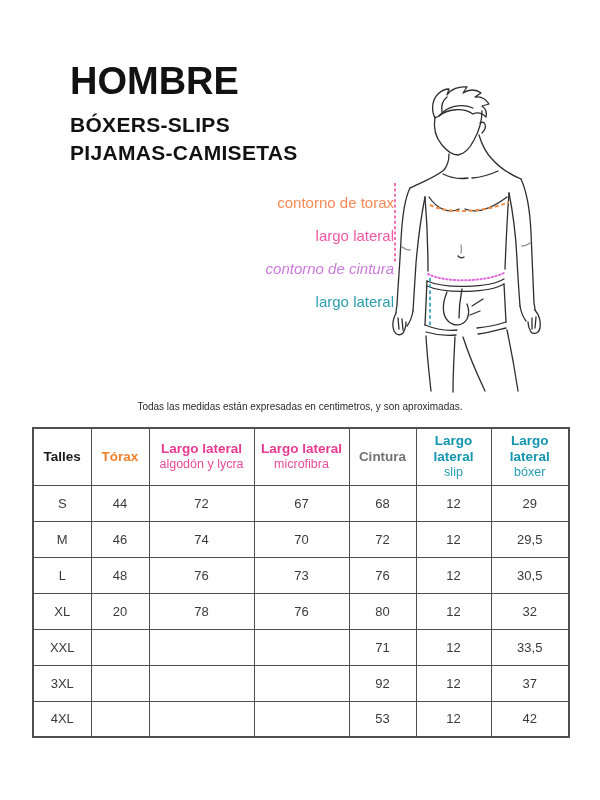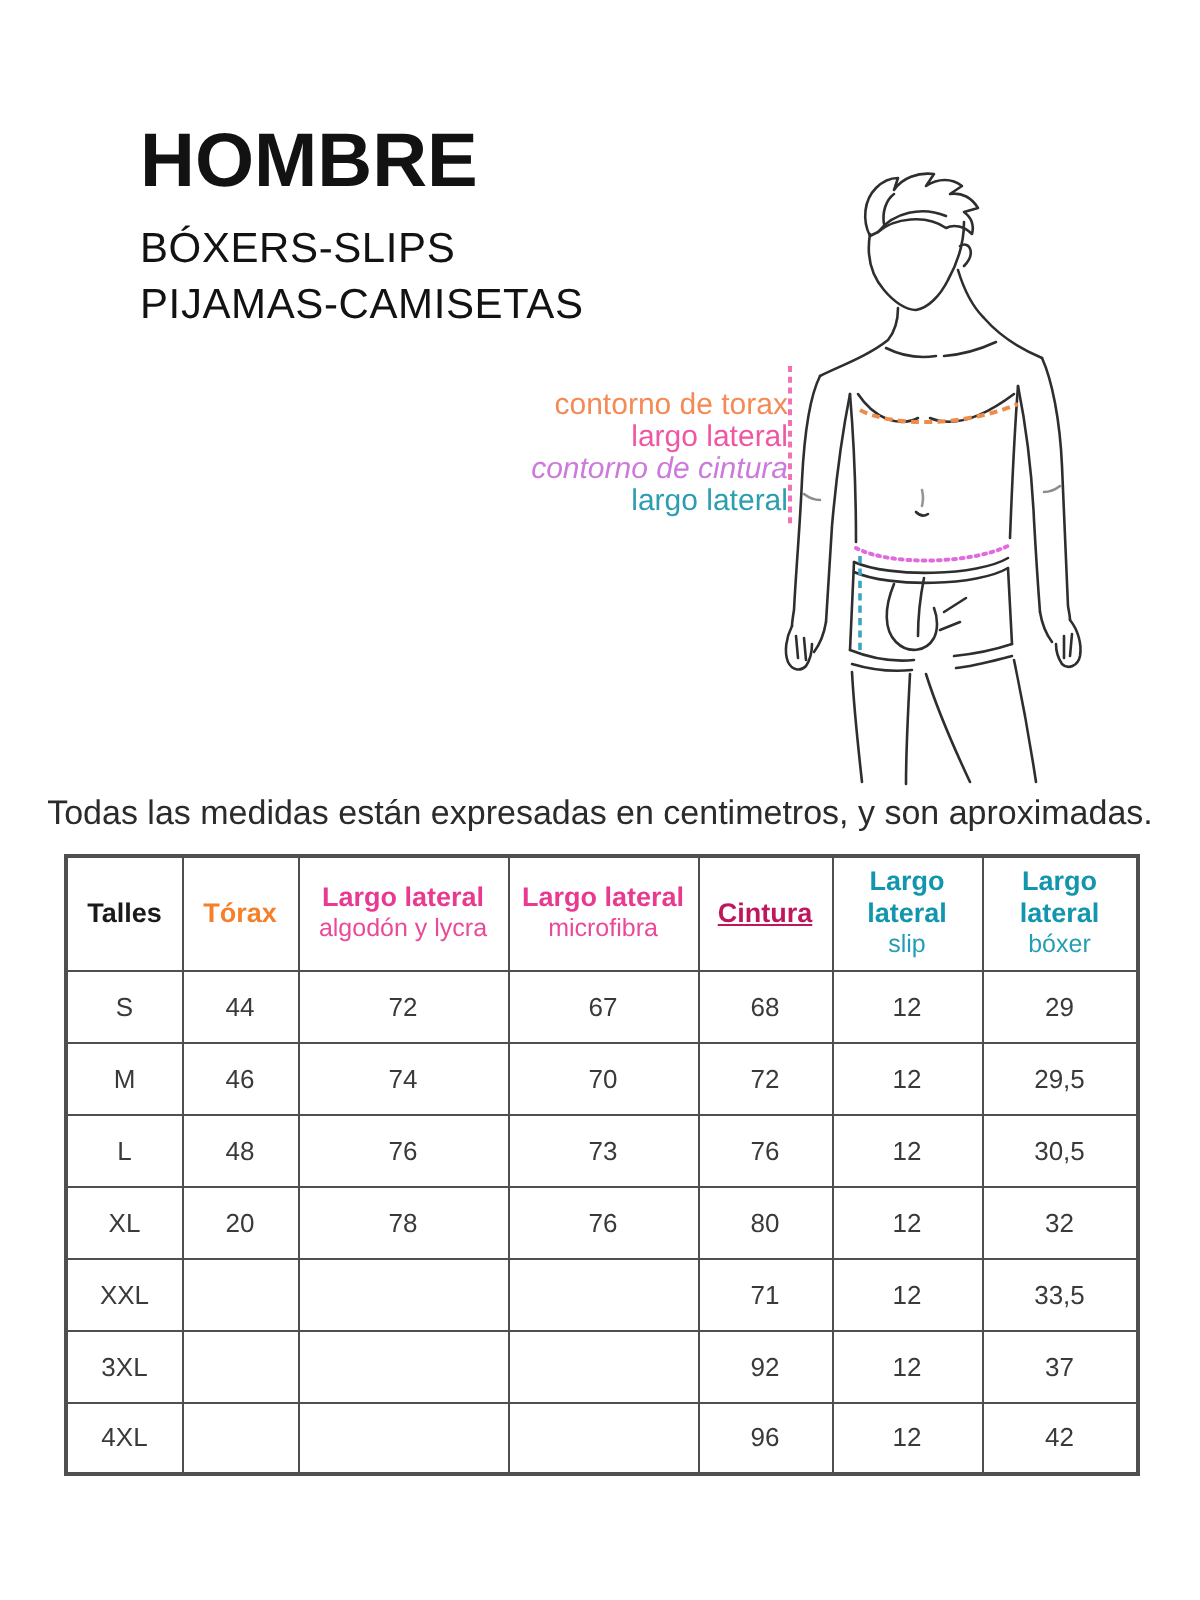--- a/index.html
+++ b/index.html
@@ -7,31 +7,31 @@
     position:relative;width:600px;height:800px;background:#fff;overflow:hidden;
     font-family:"Liberation Sans",sans-serif;
     border-radius:18px;
   }
   h1.title{
     position:absolute;left:70px;top:62px;margin:0;
     font-size:38px;line-height:38px;font-weight:bold;letter-spacing:0;
     color:#121212;
   }
   .subtitles{position:absolute;left:70px;top:111px;}
-  .subtitle{font-size:21px;line-height:28px;font-weight:normal;letter-spacing:.3px;color:#121212;}
+  .subtitle{font-size:21px;line-height:28px;font-weight:bold;letter-spacing:.3px;color:#121212;}
   .fig-labels{
     position:absolute;top:195px;right:206px;
-    display:flex;flex-direction:column;align-items:flex-end;
+    display:flex;flex-direction:column;align-items:flex-end;gap:17px;
     pointer-events:none;
   }
   .fig-label{font-size:15px;line-height:16px;white-space:nowrap;}
   svg.figure{position:absolute;left:385px;top:85px;}
   .note{
     position:absolute;left:0;top:400px;width:600px;text-align:center;
-    font-size:17px;line-height:14px;color:#2b2b2b;
+    font-size:10px;line-height:14px;color:#2b2b2b;
   }
   table.size-table{
     position:absolute;left:32px;top:427px;width:536px;
     border-collapse:collapse;table-layout:fixed;
     border:2px solid #4f4f4f;background:#fff;
   }
   .size-table th,.size-table td{
     border:1.5px solid #4f4f4f;text-align:center;vertical-align:middle;padding:0 2px;
   }
   .size-table thead tr{height:57px;}
@@ -146,21 +146,21 @@
             <div class="h-title">Tórax</div>
           </th>
           <th style="color: rgb(231, 58, 144);">
             <div class="h-title">Largo lateral</div>
             <div class="h-sub">algodón y lycra</div>
           </th>
           <th style="color: rgb(231, 58, 144);">
             <div class="h-title">Largo lateral</div>
             <div class="h-sub">microfibra</div>
           </th>
-          <th style="color: #be185d; text-decoration: underline;">
+          <th style="color: #737373;">
             <div class="h-title">Cintura</div>
           </th>
           <th style="color: rgb(18, 149, 174);">
             <div class="h-title">Largo lateral</div>
             <div class="h-sub">slip</div>
           </th>
           <th style="color: rgb(18, 149, 174);">
             <div class="h-title">Largo lateral</div>
             <div class="h-sub">bóxer</div>
           </th>
@@ -219,20 +219,20 @@
           <td></td>
           <td>92</td>
           <td>12</td>
           <td>37</td>
         </tr>
         <tr>
           <td>4XL</td>
           <td></td>
           <td></td>
           <td></td>
-          <td>96</td>
+          <td>53</td>
           <td>12</td>
           <td>42</td>
         </tr>
       </tbody>
   </table>
 
 </div>
 
 </body></html>

